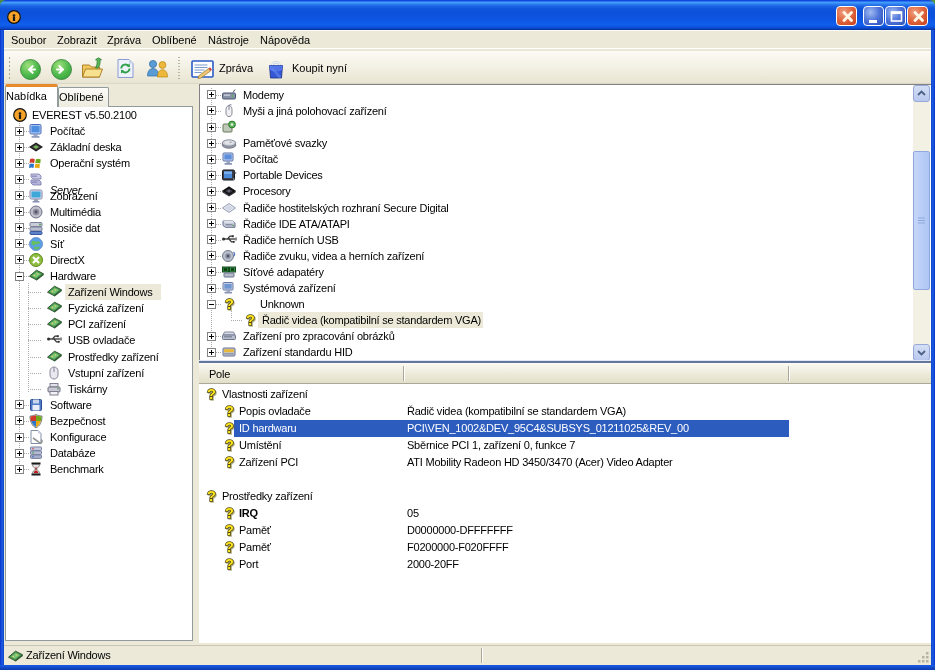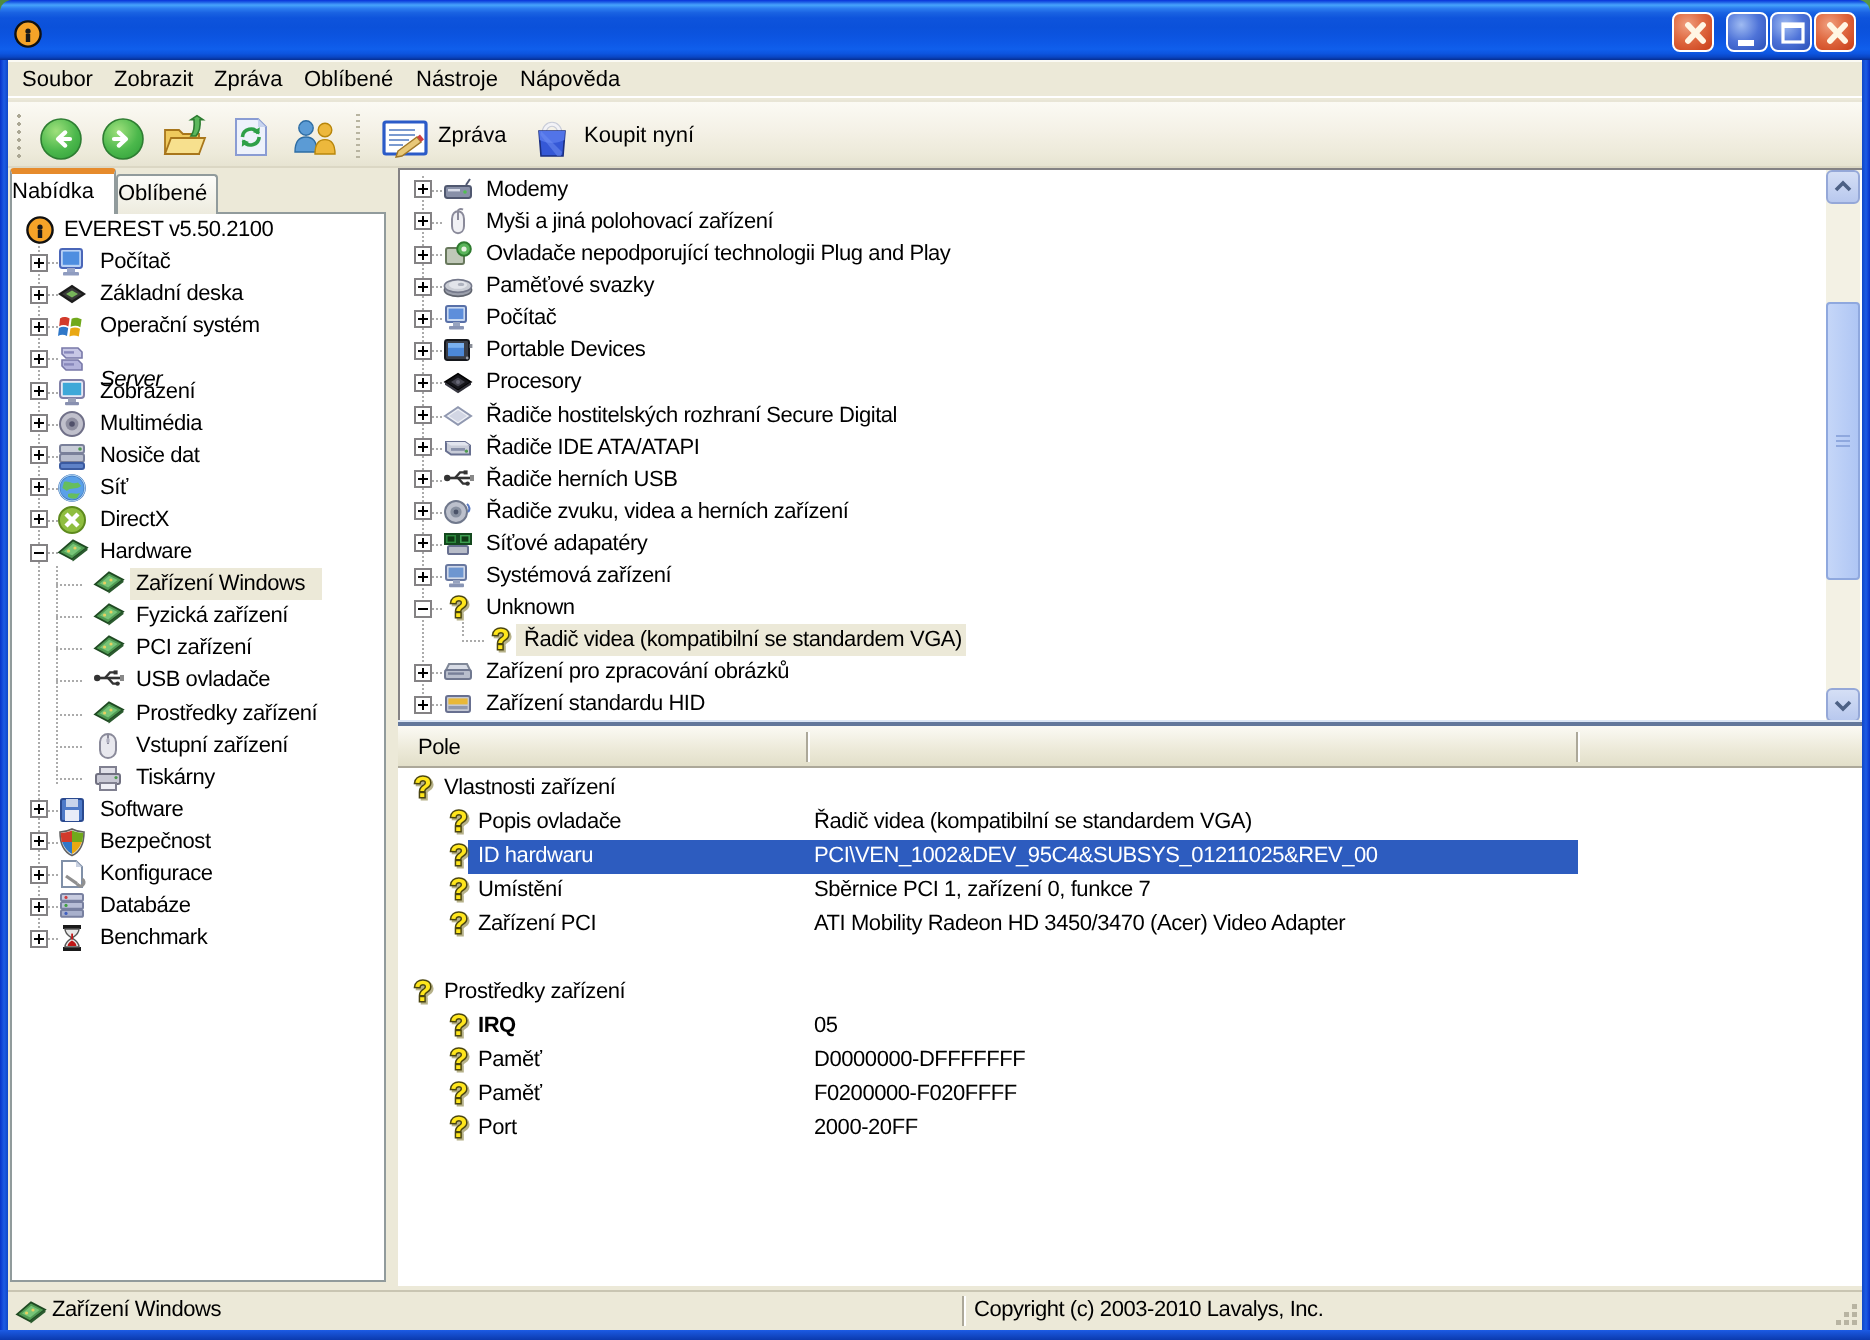--- a/index.html
+++ b/index.html
@@ -534,21 +534,20 @@
         </svg>
       </div>
       <div class="doth" style="left:16px;top:42.0px;width:5px;"></div>
       <div style="position:absolute;left:21px;top:34.0px;line-height:0;">
         <svg width="16" height="16" viewBox="0 0 16 16">
           <rect x="2" y="5" width="9" height="8" rx="1" fill="#C0C8B8" stroke="#68785C"></rect>
           <circle cx="11" cy="5.5" r="3.4" fill="#5AB45A" stroke="#2E7A2E"></circle>
           <circle cx="11" cy="5.5" r="1.3" fill="#E8F0E0"></circle>
         </svg>
       </div>
-      <div class="t" style="left:43px;top:34.0px;">Ovladače nepodporující technologii Plug and Play</div>
       <div style="position:absolute;left:6.5px;top:53.599999999999994px;width:9px;height:9px;">
         <svg width="9" height="9" viewBox="0 0 9 9">
           <rect x="0.5" y="0.5" width="8" height="8" fill="#FFFFFF" stroke="#848284"></rect>
           <line x1="2" y1="4.5" x2="7" y2="4.5" stroke="#000"></line>
           <line x1="4.5" y1="2" x2="4.5" y2="7" stroke="#000"></line>
         </svg>
       </div>
       <div class="doth" style="left:16px;top:58.099999999999994px;width:5px;"></div>
       <div style="position:absolute;left:21px;top:50.099999999999994px;line-height:0;">
         <svg width="16" height="16" viewBox="0 0 16 16">
@@ -721,21 +720,21 @@
           <rect x="0.5" y="0.5" width="8" height="8" fill="#FFFFFF" stroke="#848284"></rect>
           <line x1="2" y1="4.5" x2="7" y2="4.5" stroke="#000"></line>
         </svg>
       </div>
       <div class="doth" style="left:16px;top:219.10000000000002px;width:5px;"></div>
       <div style="position:absolute;left:24px;top:211.10000000000002px;width:12px;height:15px;filter:drop-shadow(1px 1px 0 rgba(110,100,20,0.5));">
         <svg width="12" height="15" viewBox="0 0 12 15">
           <text x="1" y="12.5" font-family="Liberation Sans" font-size="14.5" font-weight="bold" fill="#FFE61C" stroke="#4a4510" stroke-width="1.5" paint-order="stroke" style="paint-order:stroke;">?</text>
         </svg>
       </div>
-      <div class="t" style="left:43px;top:211.10000000000002px;">Unknown</div>
+      <div class="t" style="left:60px;top:211.10000000000002px;">Unknown</div>
       <div class="doth" style="left:31px;top:235.20000000000005px;width:12px;"></div>
       <div class="hl" style="left:58px;top:227.20000000000005px;width:225px;"></div>
       <div style="position:absolute;left:45px;top:227.20000000000005px;width:12px;height:15px;filter:drop-shadow(1px 1px 0 rgba(110,100,20,0.5));">
         <svg width="12" height="15" viewBox="0 0 12 15">
           <text x="1" y="12.5" font-family="Liberation Sans" font-size="14.5" font-weight="bold" fill="#FFE61C" stroke="#4a4510" stroke-width="1.5" paint-order="stroke" style="paint-order:stroke;">?</text>
         </svg>
       </div>
       <div class="t" style="left:62px;top:227.20000000000005px;">Řadič videa (kompatibilní se standardem VGA)</div>
       <div style="position:absolute;left:6.5px;top:246.8px;width:9px;height:9px;">
         <svg width="9" height="9" viewBox="0 0 9 9">
@@ -869,21 +868,20 @@
         <path d="M1.5 8.2 L8.5 2.2 L15.5 5.8 L8 11.6 Z" fill="#4F9A52" stroke="#1F4A22" stroke-width="0.9"></path>
         <path d="M4 7.7 L8.6 3.9 L12.8 6 L8.1 9.8 Z" fill="#77C478"></path>
         <path d="M8 11.6 L15.5 5.8 L15.8 7 L8.4 12.8 Z" fill="#2A5A2E"></path>
         <circle cx="6.3" cy="7.5" r="0.8" fill="#E8D060"></circle>
         <circle cx="9.5" cy="6" r="0.8" fill="#E8D060"></circle>
       </svg>
     </div>
     <div class="t" style="left:26px;top:647px;">Zařízení Windows</div>
     <div style="position:absolute;left:481px;top:648px;width:1px;height:15px;background:#ACA899;"></div>
     <div style="position:absolute;left:482px;top:648px;width:1px;height:15px;background:#FFFFFF;"></div>
-    <div class="t" style="left:487px;top:647px;">Copyright (c) 2003-2010 Lavalys, Inc.</div>
     <svg style="position:absolute;left:917px;top:651px;" width="13" height="13" viewBox="0 0 13 13">
 <g fill="#B8B4A2">
         <rect x="9" y="9" width="2.5" height="2.5"></rect>
         <rect x="9" y="5" width="2.5" height="2.5"></rect>
         <rect x="9" y="1" width="2.5" height="2.5"></rect>
         <rect x="5" y="9" width="2.5" height="2.5"></rect>
         <rect x="5" y="5" width="2.5" height="2.5"></rect>
         <rect x="1" y="9" width="2.5" height="2.5"></rect>
       </g>
     </svg>

